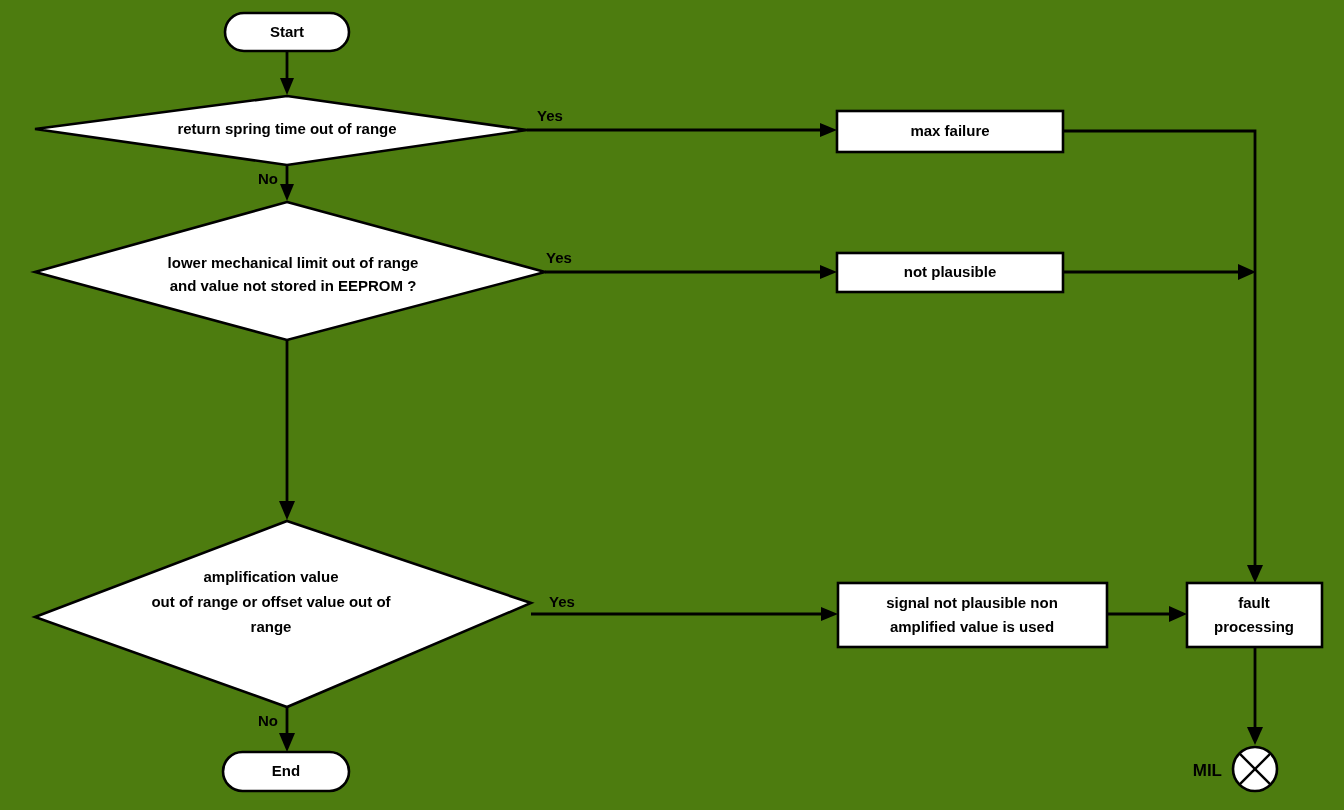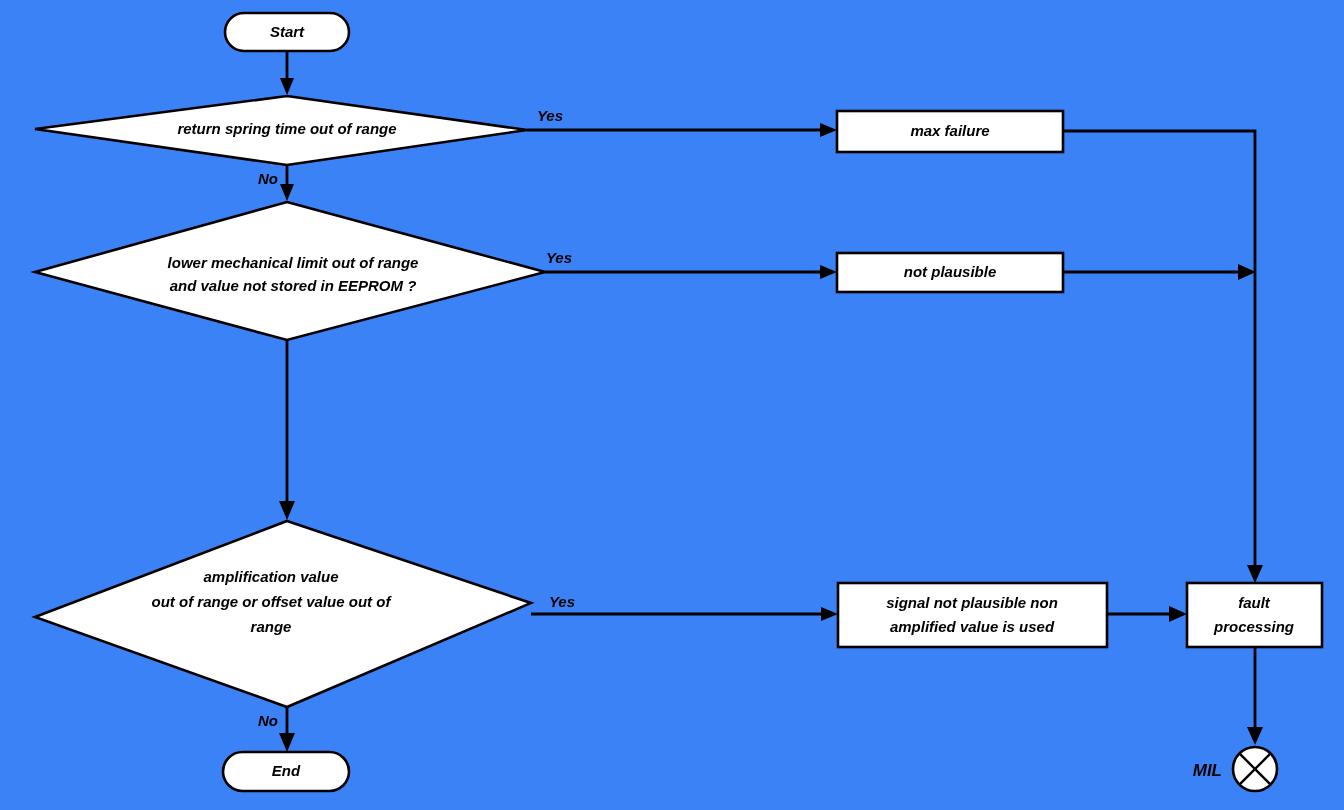--- a/index.html
+++ b/index.html
@@ -10,22 +10,21 @@
   body {
     width: 1344px;
     height: 810px;
     overflow: hidden;
     font-family: "Liberation Sans", sans-serif;
   }
   #flowchart-root {
     position: relative;
     width: 1344px;
     height: 810px;
-    background: #3b82f6;
-    font-style: italic;
+    background: #4d7c0f;
   }
   svg.diagram {
     display: block;
     width: 1344px;
     height: 810px;
   }
   .shape-stroke {
     fill: #ffffff;
     stroke: #000000;
     stroke-width: 2.6;

